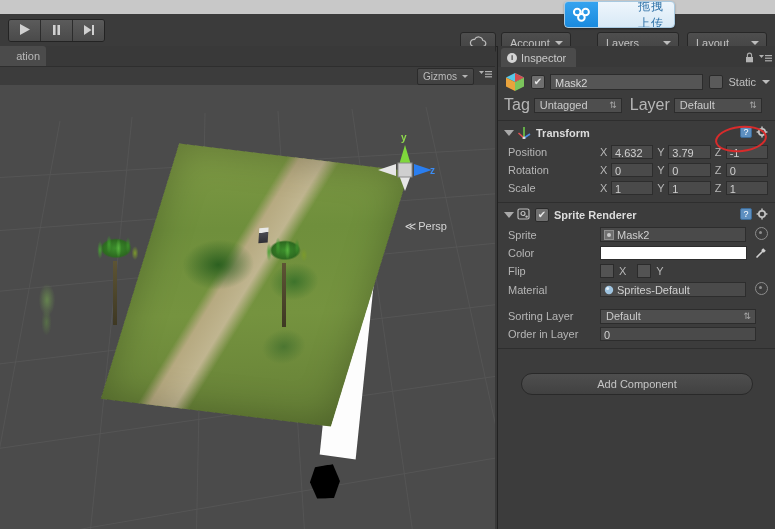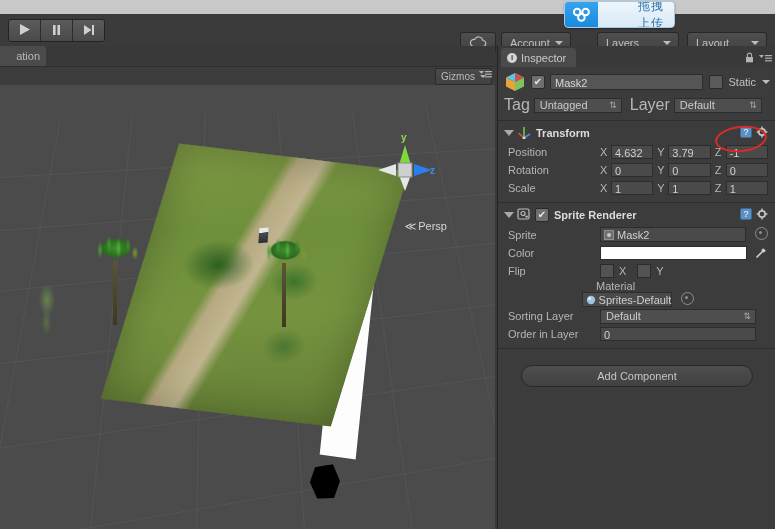--- a/index.html
+++ b/index.html
@@ -98,21 +98,21 @@
   }
   .sceneheader {
     position:absolute; left:0; top:20px; width:495px; height:19px;
     background:#3c3c3c; border-top:1px solid #2e2e2e; border-bottom:1px solid #2b2b2b;
     display:flex; align-items:center; justify-content:flex-end;
   }
   .gizmos-btn {
     height:15px; display:flex; align-items:center;
     background:linear-gradient(#4a4a4a,#414141);
     border:1px solid #2b2b2b; border-radius:2px;
-    padding:0 5px; color:#bcbcbc; font-size:10px; margin-right:3px;
+    padding:0 5px; color:#bcbcbc; font-size:10px; margin-right:21px;
   }
   .gizmos-btn .caret { margin-left:5px; width:0;height:0;
     border-left:3px solid transparent;border-right:3px solid transparent;border-top:3px solid #b5b5b5;}
   .search-pill {
     height:14px; width:225px; margin-right:8px;
     background:#333; border:1px solid #2b2b2b; border-radius:7px;
     display:flex; align-items:center; padding-left:4px; color:#8b8b8b; font-size:10px;
   }
   .search-pill .mag { margin-right:3px; opacity:.8; }
   .burger-mini { position:absolute; right:3px; top:2px; }
@@ -283,21 +283,21 @@
   .flipwrap { display:flex; align-items:center; gap:5px; flex:1; }
   .flipcb { width:12px;height:12px;background:#535353;border:1px solid #2b2b2b; }
   .flipwrap .t { color:#b6b6b6; font-size:11px; }
 
   .addcomp-wrap { display:flex; justify-content:center; margin-top:16px; }
   .addcomp {
     width:230px; height:20px;
     background:linear-gradient(#4e4e4e,#414141);
     border:1px solid #292929; border-radius:11px;
     color:#c5c5c5; font-size:11px;
-    display:flex; align-items:center; justify-content:center;
+    display:flex; align-items:center; justify-content:center;margin-top:8px;
   }
 
   
   #z-annotation {
     position:absolute; left:715px; top:126px;
     width:52px; height:26px;
     border:2px solid #d82b2b; border-radius:50%;
     transform: rotate(-6deg);
     pointer-events:none; z-index:40;
     box-sizing:border-box;
@@ -666,21 +666,21 @@
         <span class="vec">
           <span class="flipwrap">
             <span class="flipcb"></span>
             <span class="t">X</span>
             <span class="flipcb" style="margin-left:6px;"></span>
             <span class="t">Y</span>
           </span>
         </span>
       </div>
 
-      <div class="prow" style="height:19px;flex-direction:column;">
+      <div class="prow" style="height:19px;">
         <span class="plabel">Material</span>
         <span class="vec">
           <span class="objfield">
             <span class="mini">
               <svg width="10" height="10" viewBox="0 0 10 10">
                   <circle cx="5" cy="5" r="4.2" fill="#9fc4e0"></circle>
                   <circle cx="3.6" cy="3.6" r="1.5" fill="#e3f0fa"></circle>
                 </svg>
             </span>
             <span>Sprites-Default</span>

